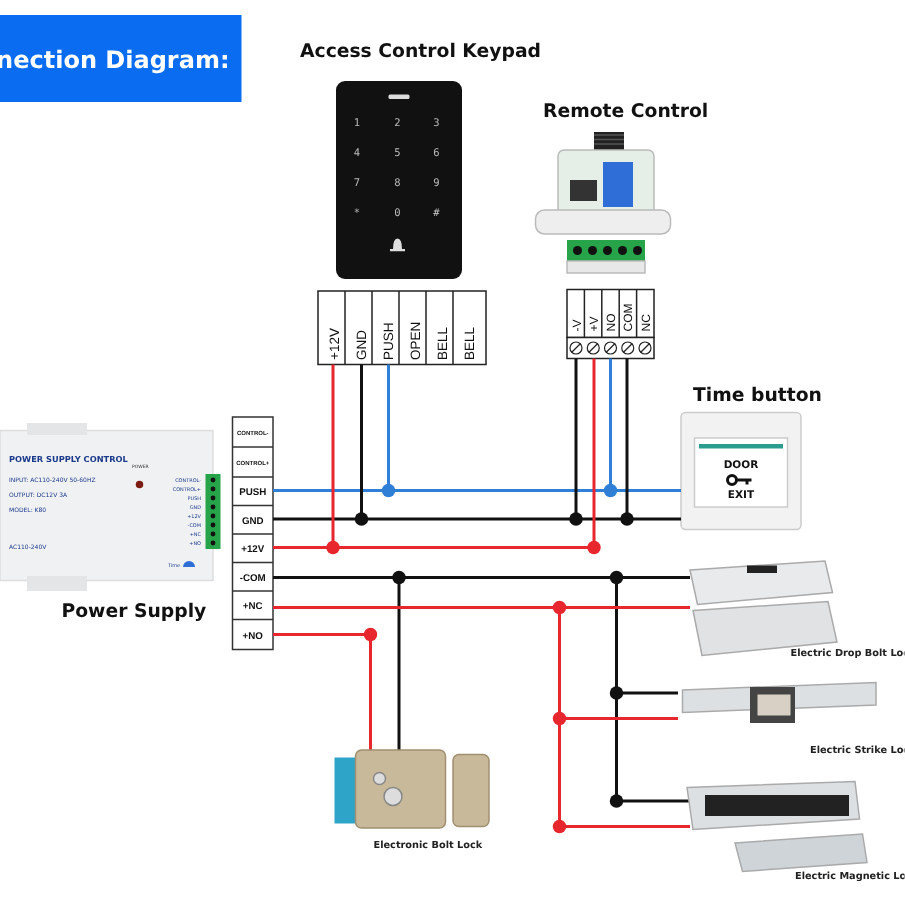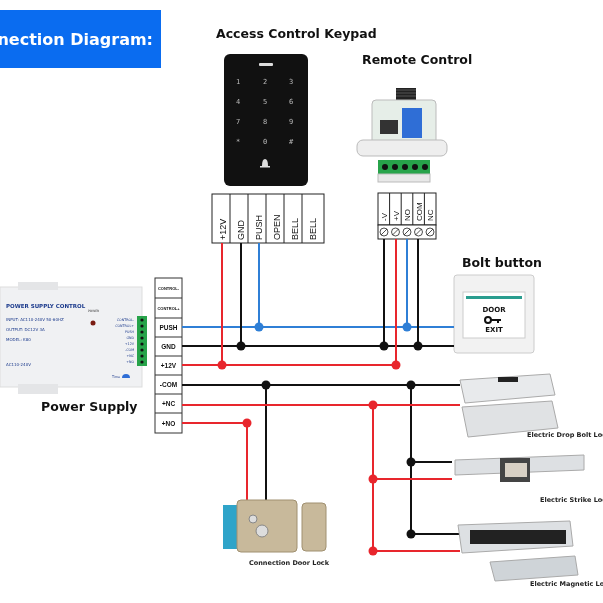--- a/index.html
+++ b/index.html
@@ -9,23 +9,23 @@
   svg{position:absolute;left:0;top:0;}
   .caption{position:absolute;font-size:6.5px;font-weight:bold;color:#222;white-space:nowrap;}
 </style>
 </head>
 <body>
 
 <div class="banner">
     <span>Connection Diagram:</span>
   </div>
 
-<div class="title" style="left:200px;top:26px;margin-left:16px;">Access Control Keypad</div>
-<div class="title" style="left:362px;top:52px;text-align:right;">Remote Control</div>
-<div class="title" style="left:462px;top:255px;">Bolt button</div>
+<div class="title" style="left:200px;top:26px;">Access Control Keypad</div>
+<div class="title" style="left:362px;top:66px;text-align:right;">Remote Control</div>
+<div class="title" style="left:462px;top:255px;">Time button</div>
 <div class="title" style="left:41px;top:399px;">Power Supply</div>
 
 <svg width="603" height="603" viewBox="0 0 603 603">
 
   <g>
     <rect x="224" y="54" width="84" height="132" rx="6" fill="#111"></rect>
     <rect x="259" y="63" width="14" height="3" rx="1" fill="#ddd"></rect>
     <g fill="#bbb" font-size="7" font-family="DejaVu Sans Mono, monospace" text-anchor="middle">
       <text x="238" y="84">1</text>
       <text x="265" y="84">2</text>
@@ -245,13 +245,13 @@
     <rect x="237" y="500" width="60" height="52" rx="4" fill="#c8b99b" stroke="#a09070"></rect>
     <rect x="302" y="503" width="24" height="48" rx="4" fill="#c8b99b" stroke="#a09070"></rect>
     <circle cx="262" cy="531" r="6" fill="#ddd" stroke="#888"></circle>
     <circle cx="253" cy="519" r="4" fill="#ddd" stroke="#888"></circle>
   </g>
 </svg>
 
 <div class="caption" style="left:527px;top:431px;">Electric Drop Bolt Lock</div>
 <div class="caption" style="left:540px;top:496px;">Electric Strike Lock</div>
 <div class="caption" style="left:530px;top:580px;">Electric Magnetic Lock</div>
-<div class="caption" style="left:249px;top:559px;">Connection Door Lock</div>
+<div class="caption" style="left:249px;top:559px;">Electronic Bolt Lock</div>
 
 </body></html>

